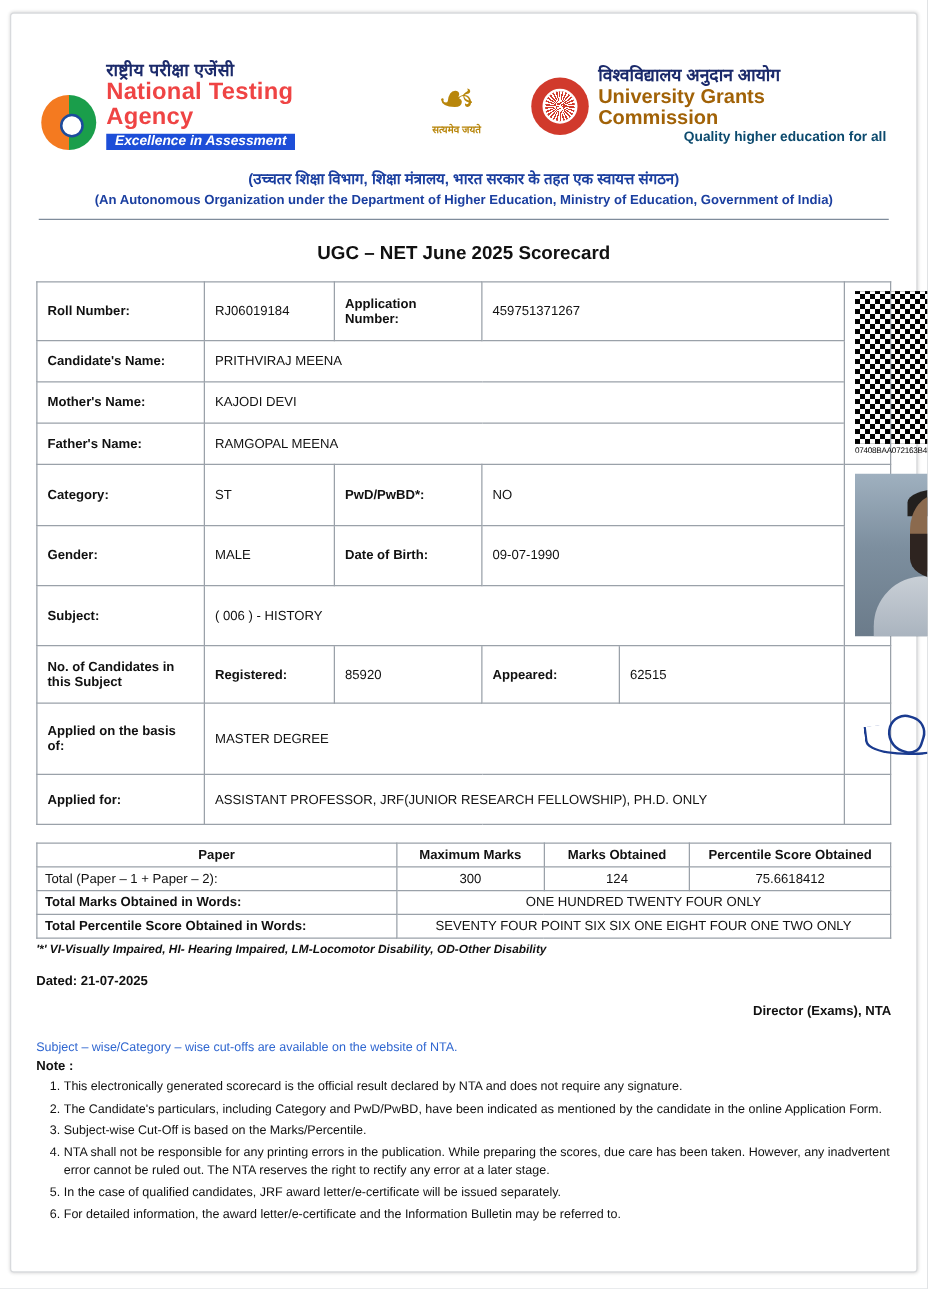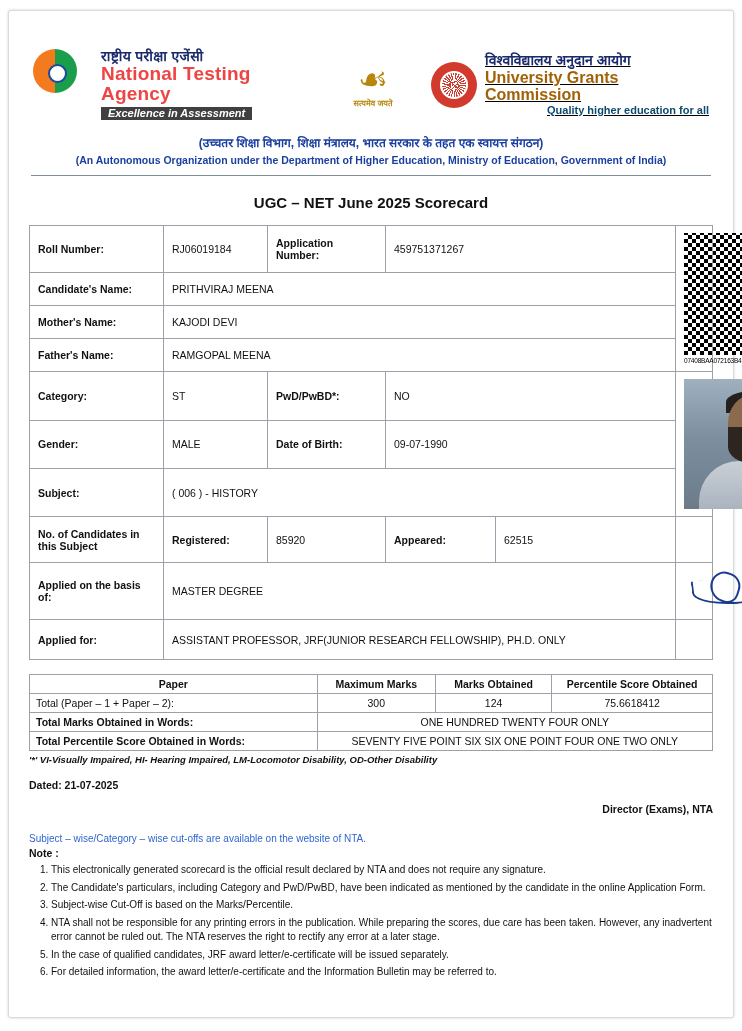--- a/index.html
+++ b/index.html
@@ -28,39 +28,39 @@
     padding: 0 20px;
   }
 
   
   .header {
     display: flex;
     align-items: center;
     justify-content: space-between;
     padding: 38px 4px 4px 4px;
   }
-  .nta-logo { display: flex; align-items: flex-start; gap: 24px; }
+  .nta-logo { display: flex; align-items: flex-end; gap: 8px; }
   .nta-mark {
     width: 44px; height: 44px; border-radius: 50%;
     background: conic-gradient(from 180deg, #f47a20 0deg 180deg, #1a9e4b 180deg 360deg);
     position: relative; flex: none;
   }
   .nta-mark::after {
     content: "";
     position: absolute; left: 50%; top: 50%;
     width: 15px; height: 15px; margin: -7.5px 0 0 -7.5px;
     border-radius: 50%; background: #fff;
     border: 2px solid #1b4b9c;
   }
   .nta-text { line-height: 1.05; }
   .nta-hi { font-size: 14px; font-weight: bold; color: #1b2a6b; letter-spacing: .3px; }
   .nta-en { font-size: 19px; font-weight: bold; color: #ef4444; letter-spacing: .2px; }
   .nta-tag {
     margin-top: 2px;
-    background: #404040;
+    background: #1d4ed8;
     color: #ffffff;
     font-size: 11px;
     font-style: italic;
     font-weight: bold;
     padding: 1px 7px;
     display: inline-block;
   }
 
   .emblem { text-align: center; width: 120px; }
   .emblem-art { font-size: 34px; color: #b8860b; line-height: 1; }
@@ -74,21 +74,21 @@
   }
   .ugc-mark .wheel {
     width: 28px; height: 28px; border-radius: 50%;
     background: repeating-conic-gradient(#fff 0deg 7deg, #d13a2c 7deg 14deg);
     border: 2px solid #fff;
   }
   .ugc-mark .band {
     position: absolute; bottom: 1px; left: 0; right: 0;
     text-align: center; font-size: 4px; color: #fff; font-weight: bold;
   }
-  .ugc-text { line-height: 1.1; text-decoration: underline; }
+  .ugc-text { line-height: 1.1; }
   .ugc-hi { font-size: 14px; font-weight: bold; color: #1b2a6b; }
   .ugc-en { font-size: 16px; font-weight: bold; color: #a16207; }
   .ugc-tag { font-size: 11px; font-weight: bold; color: #0c4a6e; text-align: right; }
 
   .gov-line1, .gov-line2 {
     text-align: center; color: #1b3fa0; font-weight: bold;
   }
   .gov-line1 { font-size: 12px; margin-top: 10px; }
   .gov-line2 { font-size: 10.5px; margin-top: 3px; }
 
@@ -357,21 +357,21 @@
           <td class="center">300</td>
           <td class="center">124</td>
           <td class="center">75.6618412</td>
         </tr>
         <tr>
           <td class="bold">Total Marks Obtained in Words:</td>
           <td colspan="3" class="center">ONE HUNDRED TWENTY FOUR ONLY</td>
         </tr>
         <tr>
           <td class="bold">Total Percentile Score Obtained in Words:</td>
-          <td colspan="3" class="center">SEVENTY FIVE POINT SIX SIX ONE POINT FOUR ONE TWO ONLY</td>
+          <td colspan="3" class="center">SEVENTY FOUR POINT SIX SIX ONE EIGHT FOUR ONE TWO ONLY</td>
         </tr>
       </tbody>
     </table>
 
     <div class="footnote">'*' VI-Visually Impaired, HI- Hearing Impaired, LM-Locomotor Disability, OD-Other Disability</div>
     <div class="dated">Dated: 21-07-2025</div>
     <div class="director">Director (Exams), NTA</div>
 
     <div class="cutoff-line">Subject – wise/Category – wise cut-offs are available on the website of NTA.</div>
     <div class="note-head">Note :</div>

